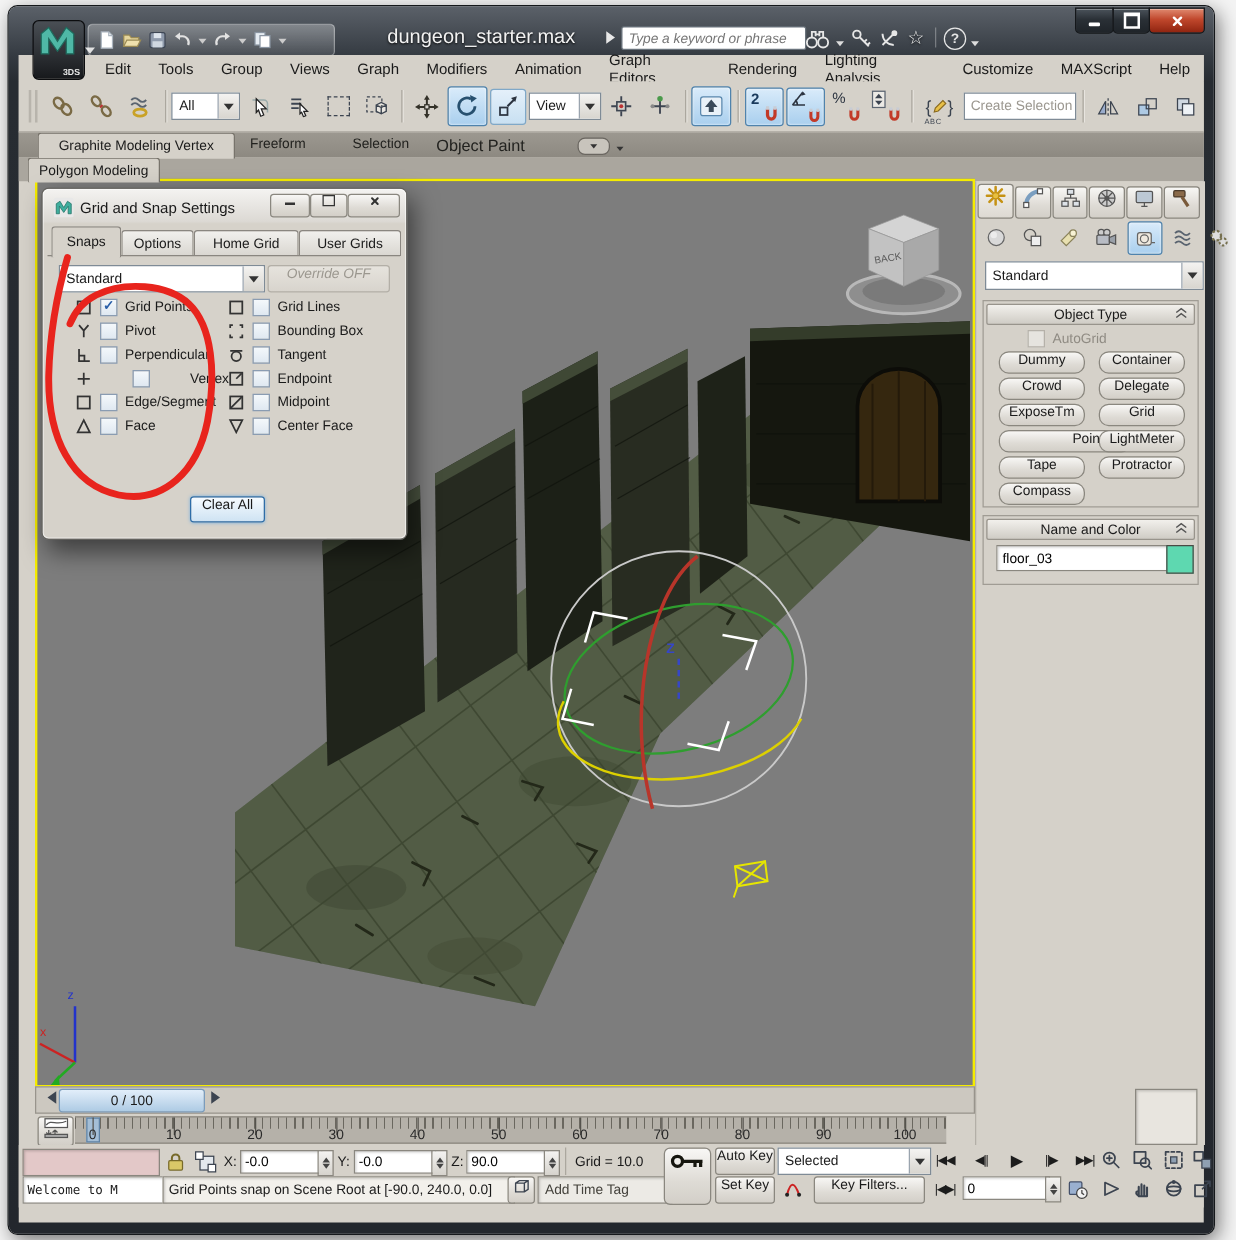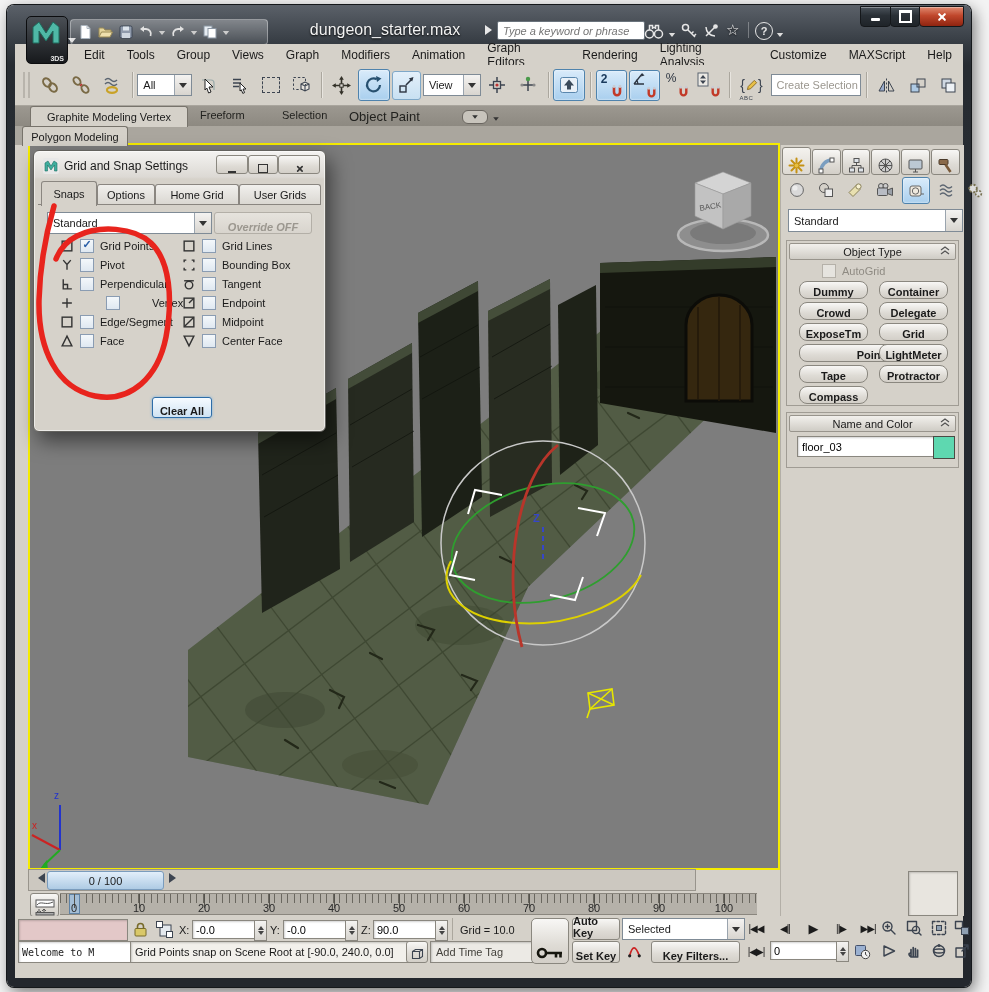--- a/index.html
+++ b/index.html
@@ -18,21 +18,21 @@
     border:1px solid rgba(255,255,255,.35);display:flex;align-items:center;gap:4px;padding:0 6px;}
   .wbtn{position:absolute;top:6px;height:19px;border:1px solid #14171a;border-radius:0 0 4px 4px;
     background:linear-gradient(#4b535b,#2a3036 45%,#1f2429);box-shadow:inset 0 1px 0 rgba(255,255,255,.35);
     display:flex;align-items:center;justify-content:center;}
   .wbtn.close{background:linear-gradient(#e08a70,#c0472c 45%,#8f2410);}
   .xglyph{position:relative;width:9px;height:9px;}
   .xglyph::before,.xglyph::after{content:"";position:absolute;left:4px;top:0;width:2px;height:10px;background:#fff;border-radius:1px;}
   .xglyph::before{transform:rotate(45deg);} .xglyph::after{transform:rotate(-45deg);}
   
   .b7{background:linear-gradient(#f8f7f5,#dedbd5 60%,#d3cfc8);border:1px solid #8a877f;border-radius:3px;
-      display:flex;align-items:flex-end;justify-content:center;font-size:11px;color:#1a1a1a;font-weight:bold;}
+      display:flex;align-items:flex-start;justify-content:center;font-size:11px;color:#1a1a1a;}
   .b7.dis{color:#9b978f;background:linear-gradient(#e6e3dd,#d8d4cd);border-color:#b3afa7;}
   .sunken{background:#fff;border:1px solid #8a877f;box-shadow:inset 1px 1px 2px rgba(0,0,0,.18);}
   .combo{position:absolute;background:#fff;border:1px solid #7f8b96;display:flex;align-items:center;
          font-size:11px;padding-left:5px;overflow:hidden;white-space:nowrap;}
   .combo .arr{margin-left:auto;align-self:stretch;width:16px;flex:0 0 16px;border-left:1px solid #9aa4ae;
         background:linear-gradient(#f4f3f1,#d8d5cf);display:flex;align-items:center;justify-content:center;}
   .tri{width:0;height:0;border:4px solid transparent;border-top:5px solid #333;margin-top:4px;}
   .spin{width:11px;align-self:stretch;background:linear-gradient(#f4f3f1,#d6d3cd);border:1px solid #8a877f;
         display:flex;flex-direction:column;align-items:center;justify-content:space-evenly;}
   .spin i{width:0;height:0;border:3px solid transparent;}
@@ -588,21 +588,21 @@
   <div class="abs" style="left:786px;top:412px;width:171px;height:54px;border:1px solid #a09c94;"></div>
   <div class="roll-head" style="left:789px;top:415px;width:165px;">
     <span>Name and Color</span>
     <svg class="chev" viewBox="0 0 10 10">
         <path d="M1,4 L5,1 9,4 M1,8 L5,5 9,8" fill="none" stroke="#555" stroke-width="1.2"></path>
       </svg>
   </div>
   <input class="abs sunken" style="left: 797px; top: 436px; width: 128px; height: 19px; font-size: 11px; padding: 0px 4px;" readonly="" value="floor_03">
   <div class="abs" style="left:933px;top:436px;width:20px;height:21px;background:#5ed8b0;border:1px solid #4a4a44;"></div>
 
-  <div class="abs" style="left:28px;top:869px;width:668px;height:22px;background:#ccc8c0;border:1px solid #98948c;box-sizing:border-box;">
+  <div class="abs" style="left:28px;top:869px;width:752px;height:22px;background:#ccc8c0;border:1px solid #98948c;box-sizing:border-box;">
     <div class="abs" style="left:4px;top:3px;width:0;height:0;border:5px solid transparent;border-right:7px solid #3c4450;"></div>
     <div class="abs" style="left:18px;top:1px;width:115px;height:17px;border:1px solid #7a9cbd;border-radius:3px;background:linear-gradient(#e2eefa,#aecbe4);display:flex;align-items:center;justify-content:center;font-size:11px;">
         <span>0 / 100</span>
       </div>
     <div class="abs" style="left:140px;top:3px;width:0;height:0;border:5px solid transparent;border-left:7px solid #3c4450;"></div>
   </div>
 
   <div class="b7" style="position:absolute;left:30px;top:893px;width:27px;height:22px;">
       <svg width="20" height="17" viewBox="0 0 20 17">
         <rect x="1" y="1" width="18" height="7" fill="#fff" stroke="#555"></rect>

